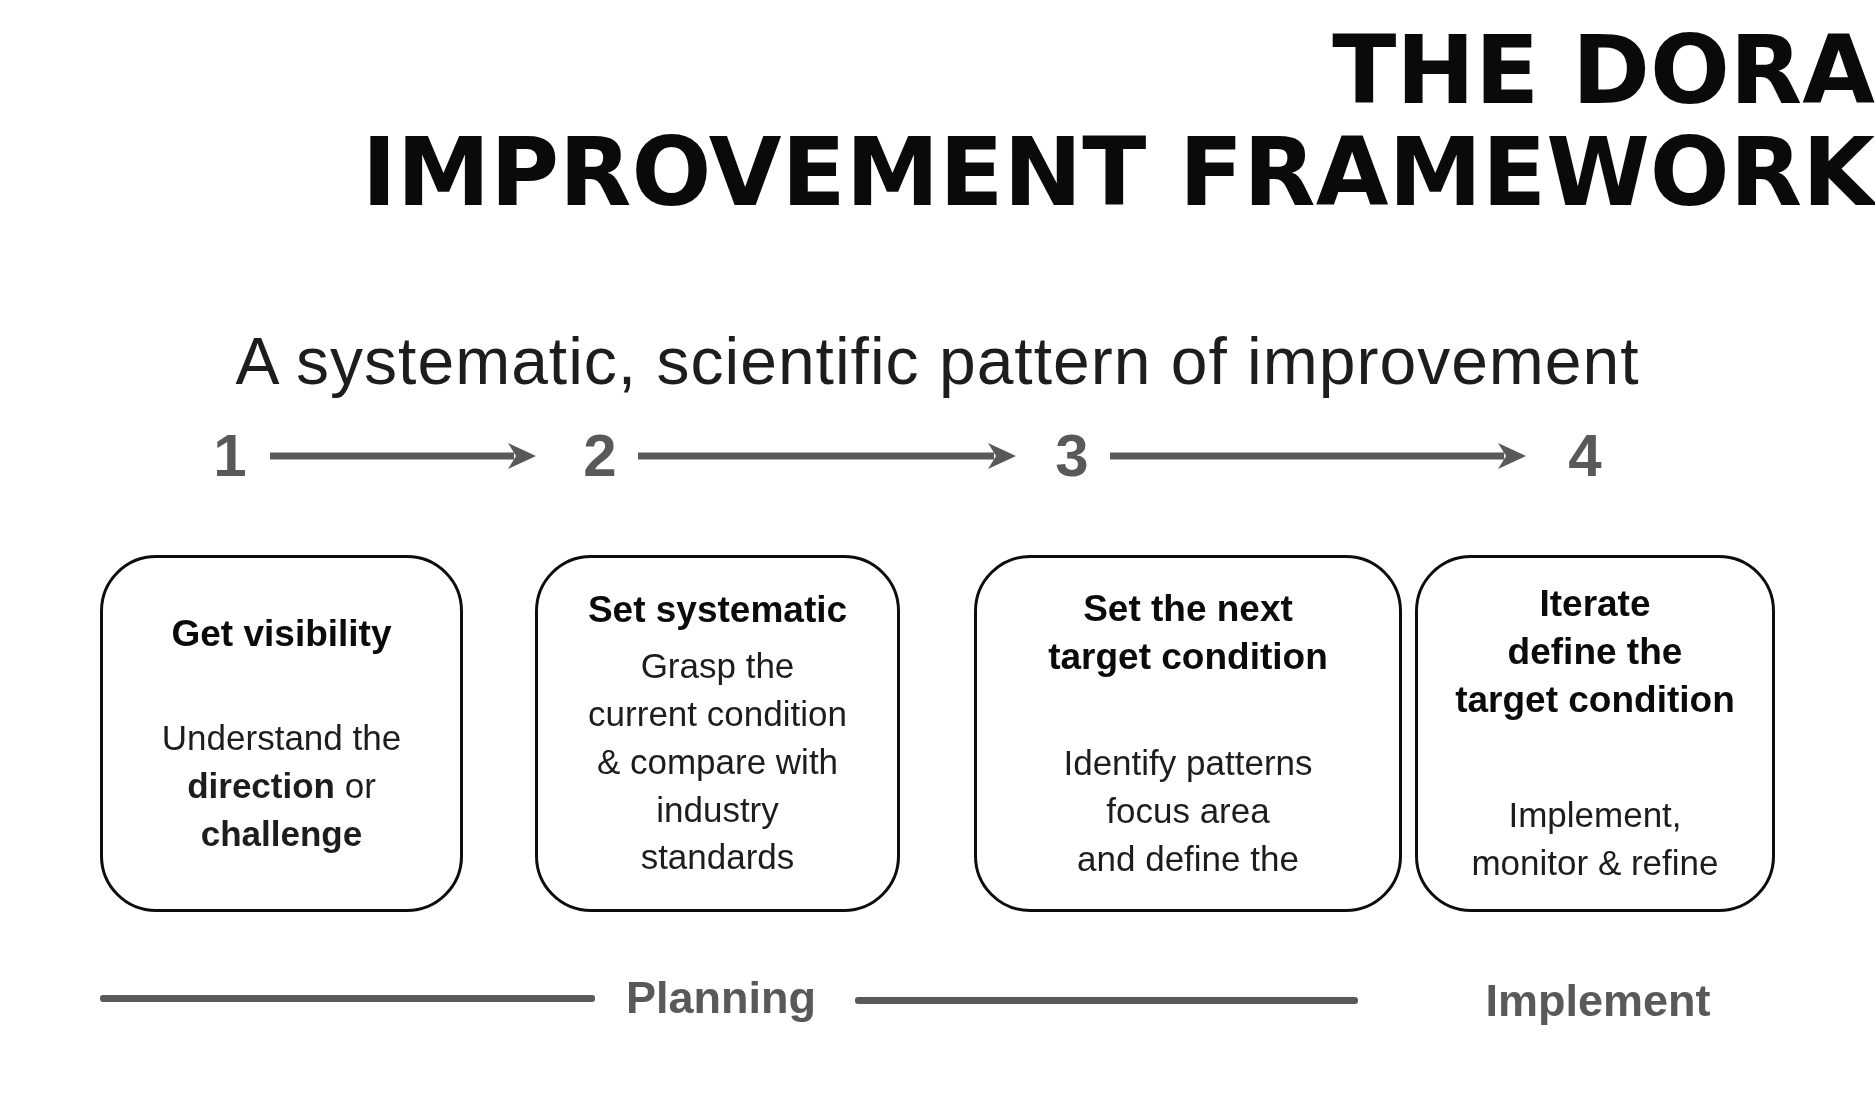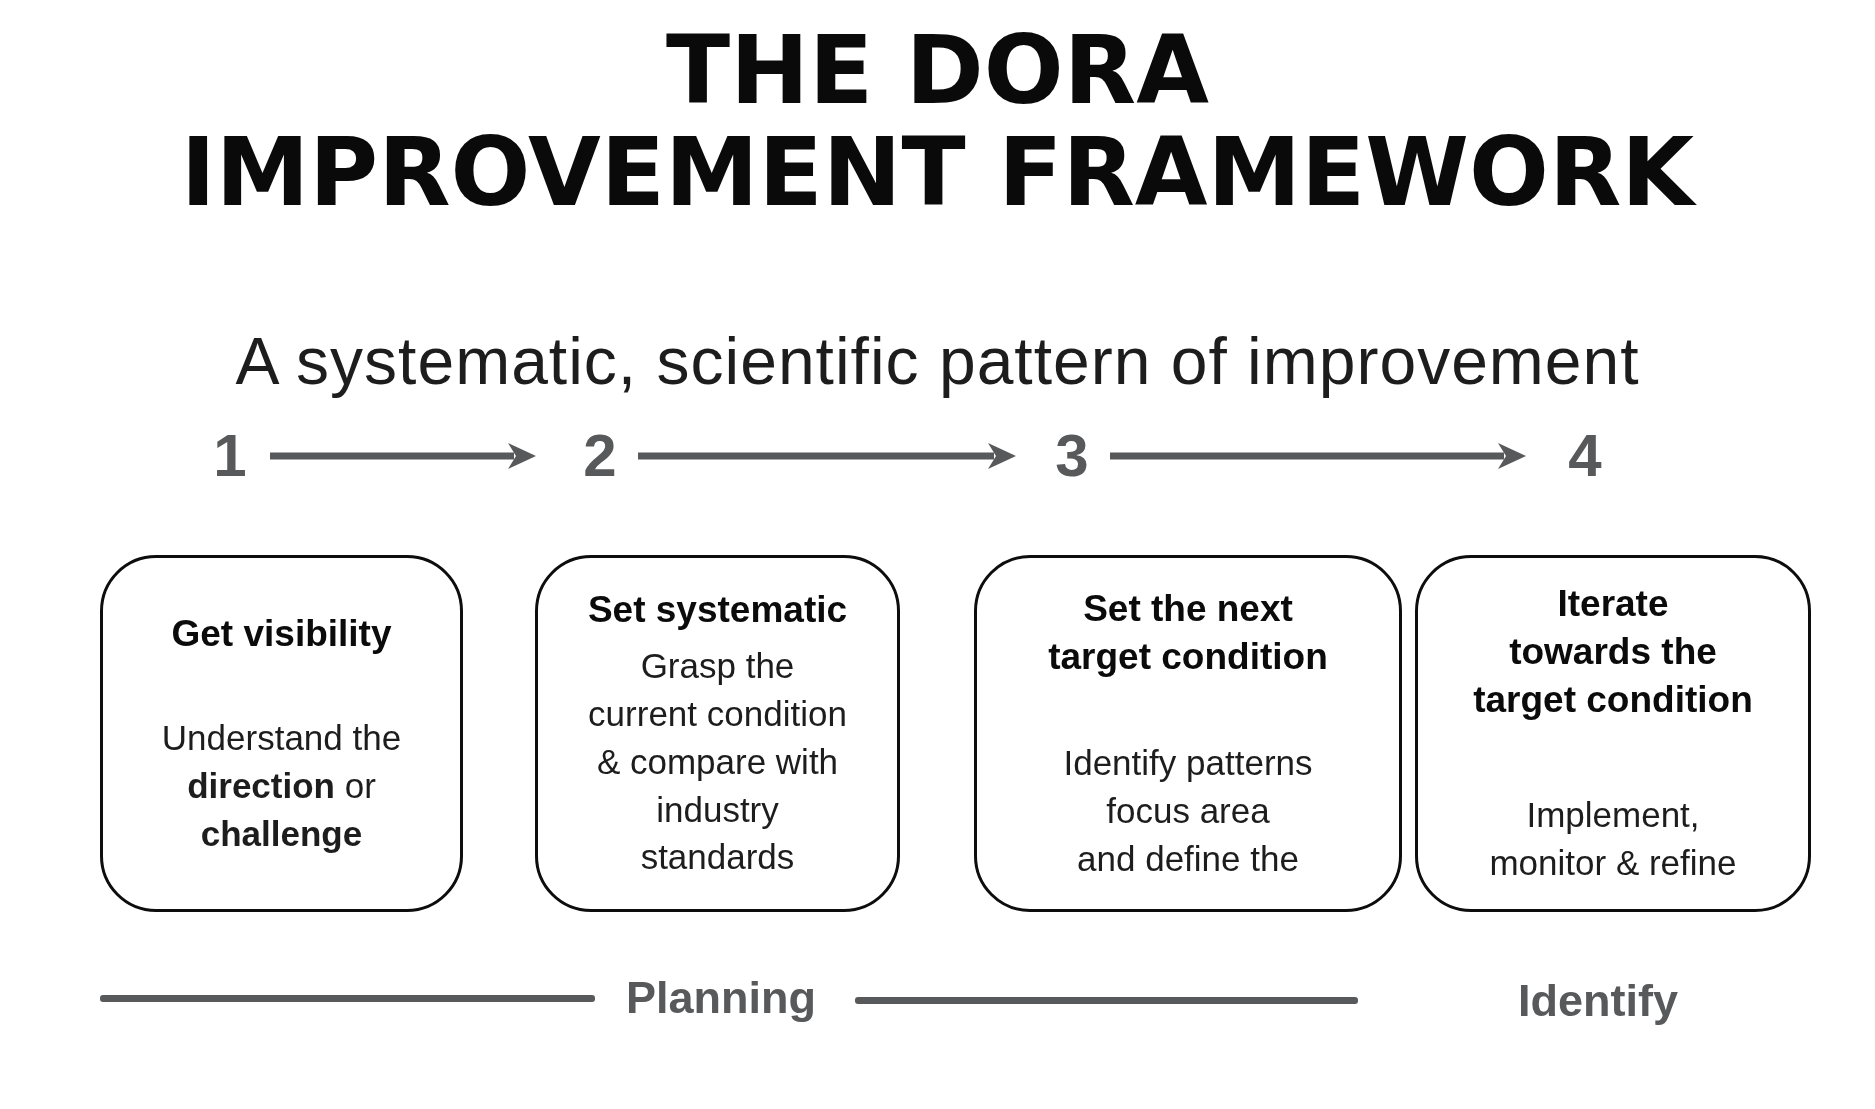--- a/index.html
+++ b/index.html
@@ -2,21 +2,21 @@
 <html style="--background: #ffffff; --title-text: #0a0a0a; --body-text: #1d1d1d; --muted-gray: #58595b; --box-border: #0d0d0d;"><head>
 <meta charset="utf-8">
 <style>
   html,body{margin:0;padding:0;background:#fff;}
   .canvas{
     position:relative;width:1875px;height:1109px;background:var(--background,#fff);
     font-family:"Liberation Sans",sans-serif;overflow:hidden;
   }
   
   .title{
-    position:absolute;top:20px;left:0;width:100%;text-align:center;
+    position:absolute;top:20px;left:0;width:100%;text-align:right;
     font-family:"DejaVu Sans",sans-serif;font-weight:bold;
     font-size:94px;line-height:1.09;color:var(--title-text,#0a0a0a);
   }
   
   .subtitle{
     position:absolute;top:276px;left:0;width:100%;text-align:center;
     font-size:66px;letter-spacing:1px;color:var(--body-text,#1d1d1d);font-weight:400;margin-top:47px;
   }
   
   .num{
@@ -29,21 +29,21 @@
   
   .card{
     position:absolute;top:555px;height:357px;box-sizing:border-box;
     border:3px solid var(--box-border,#0d0d0d);border-radius:56px;background:#fff;
     display:flex;flex-direction:column;align-items:center;justify-content:center;
     text-align:center;padding:12px 16px;
   }
   .c1{left:100px;width:363px}
   .c2{left:535px;width:365px}
   .c3{left:974px;width:428px}
-  .c4{left:1415px;width:396px}
+  .c4{left:1415px;width:360px}
   .card-heading{font-size:37px;font-weight:bold;line-height:1.3;color:#0b0b0b;}
   .card-body{font-size:35px;line-height:1.37;color:var(--body-text,#1d1d1d);}
   .card-body strong{font-weight:bold;}
   .spacer{width:100%;}
   .sp1{height:56px}.sp2{height:8px}.sp3{height:58px}.sp4{height:67px}
   
   .phase-line{position:absolute;height:7px;background:var(--muted-gray,#58595b);border-radius:3px;}
   .pl-left{left:100px;top:995px;width:495px}
   .pl-right{left:855px;top:997px;width:503px}
   .phase-label{
@@ -117,28 +117,28 @@
     <div class="card-body">
         <div>Identify patterns</div>
         <div>focus area</div>
         <div>and define the</div>
       </div>
   </div>
 
   <div class="card c4">
     <div class="card-heading">
         <div>Iterate</div>
-        <div>towards the</div>
+        <div>define the</div>
         <div>target condition</div>
       </div>
     <div class="spacer sp4"></div>
     <div class="card-body">
         <div>Implement,</div>
         <div>monitor &amp; refine</div>
       </div>
   </div>
 
   <div class="phase-line pl-left"></div>
   <div class="phase-label pable-planning plabel-planning">Planning</div>
   <div class="phase-line pl-right"></div>
-  <div class="phase-label pexec">Identify</div>
+  <div class="phase-label pexec">Implement</div>
 
 </div>
 
 </body></html>

